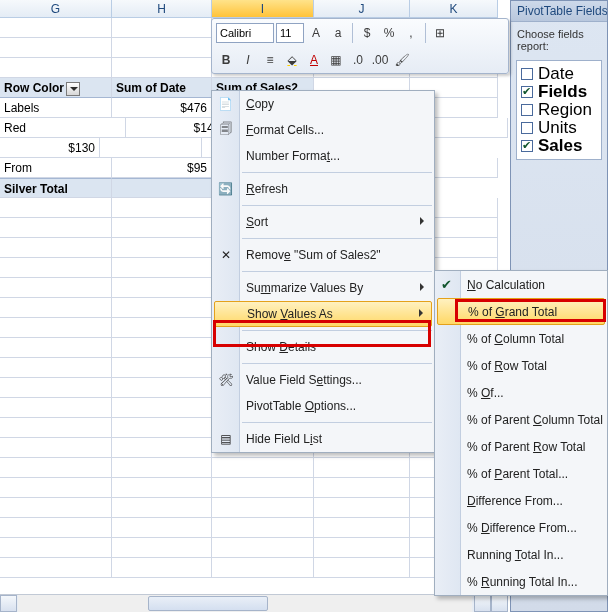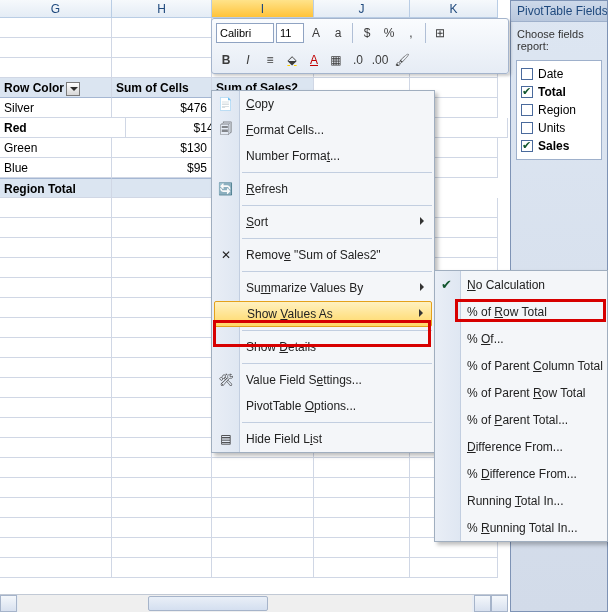--- a/index.html
+++ b/index.html
@@ -129,21 +129,21 @@
   }
   .field-list {
     margin: 4px 5px;
     padding: 4px;
     background: #fff;
     border: 1px solid #9eb0cb;
   }
   .field {
     display: flex; align-items: center;
     height: 18px;
-    font-size: 12px;
+    font-size: 17px;
   }
   .field .cb {
     width: 12px; height: 12px;
     border: 1px solid #4a6a9c;
     margin-right: 5px;
     background: #fff;
     position: relative;
   }
   .field .cb.checked::after {
     content: "✔";
@@ -306,55 +306,54 @@
     </div>
     <div class="row">
       <div class="cell " style="width: 112px;"></div>
       <div class="cell " style="width: 100px;"></div>
       <div class="cell " style="width: 102px;"></div>
       <div class="cell " style="width: 96px;"></div>
       <div class="cell " style="width: 88px;"></div>
     </div>
     <div class="row">
       <div class="cell header-cell" style="width: 112px;"><span>Row Color</span><span class="dropdown-btn"></span></div>
-      <div class="cell header-cell right" style="width: 100px; text-align: left;">Sum of Cells</div>
+      <div class="cell header-cell right" style="width: 100px; text-align: left;">Sum of Date</div>
       <div class="cell header-cell" style="width: 102px;">Sum of Sales2</div>
       <div class="cell " style="width: 96px;"></div>
       <div class="cell " style="width: 88px;"></div>
     </div>
     <div class="row">
-      <div class="cell " style="width: 112px;">Silver</div>
+      <div class="cell " style="width: 112px;">Labels</div>
       <div class="cell right" style="width: 100px;">$476</div>
       <div class="cell " style="width: 102px;"></div>
       <div class="cell " style="width: 96px;"></div>
       <div class="cell " style="width: 88px;"></div>
     </div>
     <div class="row">
-      <div class="cell " style="width: 128px; font-weight: bold;">Red</div>
+      <div class="cell " style="width: 128px;">Red</div>
       <div class="cell right" style="width: 100px;">$143</div>
       <div class="cell " style="width: 102px;"></div>
       <div class="cell " style="width: 96px;"></div>
       <div class="cell " style="width: 88px;"></div>
     </div>
     <div class="row">
-      <div class="cell " style="width: 112px;">Green</div>
       <div class="cell right" style="width: 100px;">$130</div>
       <div class="cell " style="width: 102px;"></div>
       <div class="cell " style="width: 96px;"></div>
       <div class="cell " style="width: 88px;"></div>
     </div>
     <div class="row">
-      <div class="cell " style="width: 112px;">Blue</div>
+      <div class="cell " style="width: 112px;">From</div>
       <div class="cell right" style="width: 100px;">$95</div>
       <div class="cell " style="width: 102px;"></div>
       <div class="cell " style="width: 96px;"></div>
       <div class="cell " style="width: 88px;"></div>
     </div>
     <div class="row total">
-      <div class="cell " style="width: 112px;">Region Total</div>
+      <div class="cell " style="width: 112px;">Silver Total</div>
       <div class="cell " style="width: 102px;"></div>
       <div class="cell " style="width: 96px;"></div>
       <div class="cell " style="width: 88px;"></div>
     </div>
     <div class="row">
       <div class="cell " style="width: 112px;"></div>
       <div class="cell " style="width: 100px;"></div>
       <div class="cell " style="width: 102px;"></div>
       <div class="cell " style="width: 96px;"></div>
       <div class="cell " style="width: 88px;"></div>
@@ -501,21 +500,21 @@
 <div class="pivot-pane">
   <div class="title">PivotTable Fields</div>
   <div class="prompt">Choose fields report:</div>
   <div class="field-list">
       <div class="field">
         <span class="cb"></span>
         <span class="flabel">Date</span>
       </div>
       <div class="field checked">
         <span class="cb checked"></span>
-        <span class="flabel">Total</span>
+        <span class="flabel">Fields</span>
       </div>
       <div class="field">
         <span class="cb"></span>
         <span class="flabel">Region</span>
       </div>
       <div class="field">
         <span class="cb"></span>
         <span class="flabel">Units</span>
       </div>
       <div class="field checked">
@@ -610,20 +609,26 @@
 </div>
 <div class="redbox" style="left:213px; top:320px; width:218px; height:27px"></div>
 
 <div class="sub-menu">
   <div class="gutter"></div>
   <div class="sub-body">
       <div class="sub-item">
         <span class="check">✔</span>
         <span><u>N</u>o Calculation</span>
       </div>
+      <div class="sub-item highlight">
+        <span>% of <u>G</u>rand Total</span>
+      </div>
+      <div class="sub-item">
+        <span>% of <u>C</u>olumn Total</span>
+      </div>
       <div class="sub-item">
         <span>% of <u>R</u>ow Total</span>
       </div>
       <div class="sub-item">
         <span>% <u>O</u>f...</span>
       </div>
       <div class="sub-item">
         <span>% of Parent <u>C</u>olumn Total</span>
       </div>
       <div class="sub-item">

